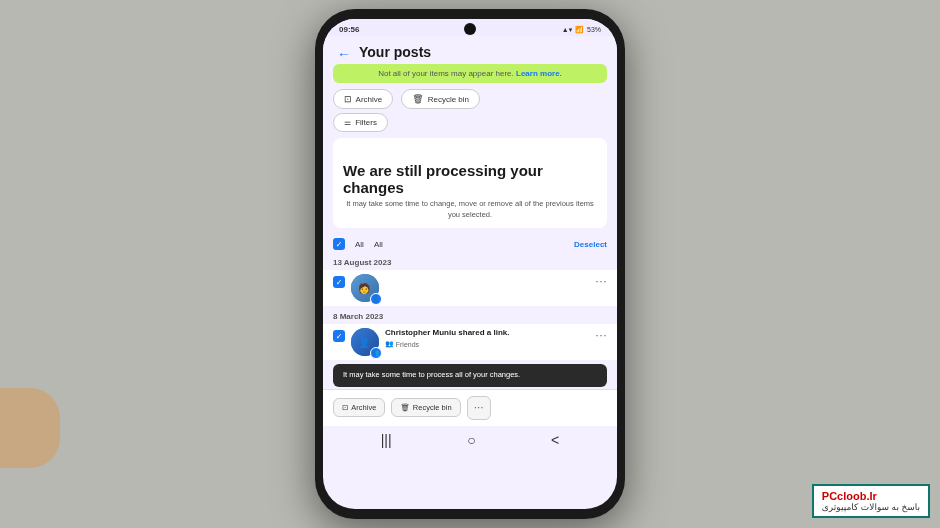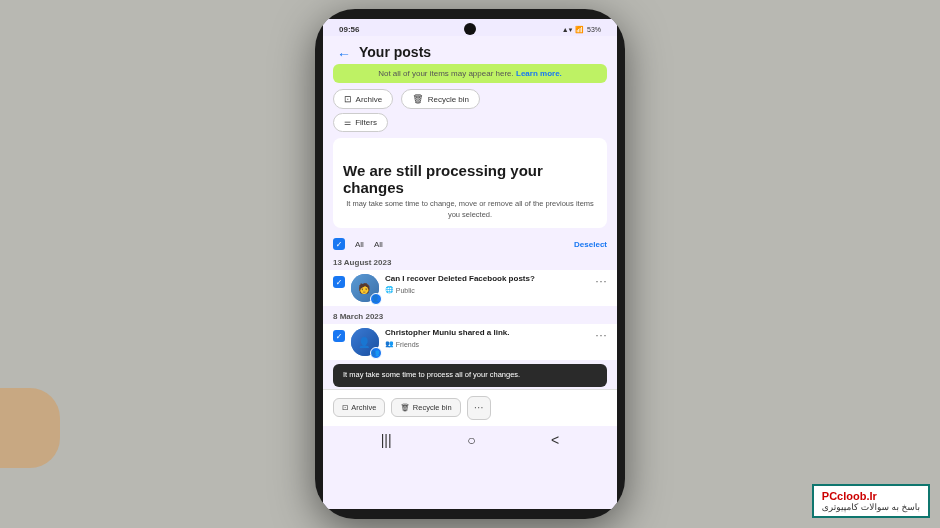--- a/index.html
+++ b/index.html
@@ -70,21 +70,21 @@
     }
 
     
     .screen {
       position: absolute;
       top: 10px;
       left: 8px;
       right: 8px;
       bottom: 10px;
       background: #f5f0ff;
-      border-radius: 4px;
+      border-radius: 32px;
       overflow: hidden;
       display: flex;
       flex-direction: column;
     }
 
     
     .status-bar {
       background: #f0ebff;
       padding: 6px 16px 2px;
       display: flex;
@@ -457,27 +457,20 @@
 
       <div class="date-sep">
         <span>13 August 2023</span>
       </div>
       <div class="post-item">
         <div class="post-check">✓</div>
         <div class="post-avatar">
           <div class="post-avatar-img">🧑</div>
           <div class="avatar-badge">👤</div>
         </div>
-        <div class="post-body">
-          <div class="post-title">Can I recover Deleted Facebook posts?</div>
-          <div class="post-privacy">
-            <span class="privacy-icon">🌐</span>
-            <span>Public</span>
-          </div>
-        </div>
         <div class="post-more">···</div>
       </div>
 
       <div class="date-sep">
         <span>8 March 2023</span>
       </div>
       <div class="post-item">
         <div class="post-check">✓</div>
         <div class="post-avatar">
           <div class="post-avatar-img" style="background: linear-gradient(135deg, #3a7bd5, #1a4fa0);">👤</div>

